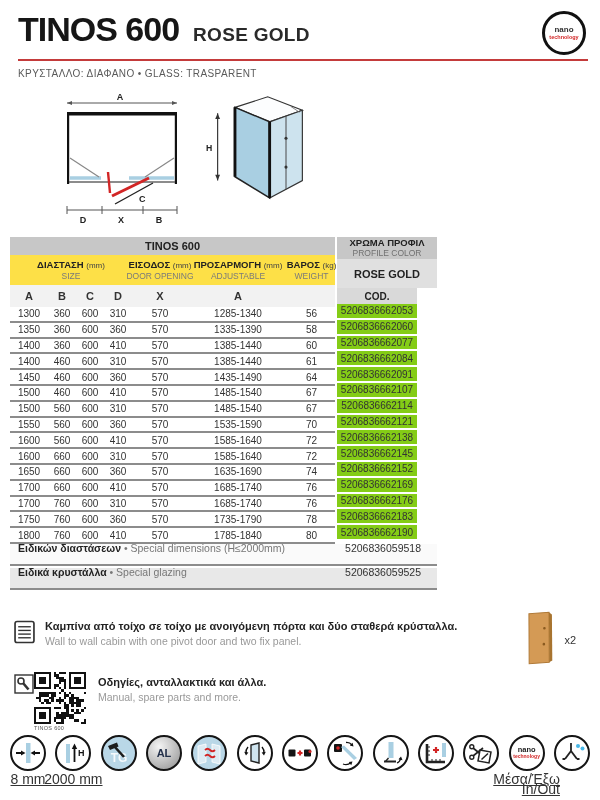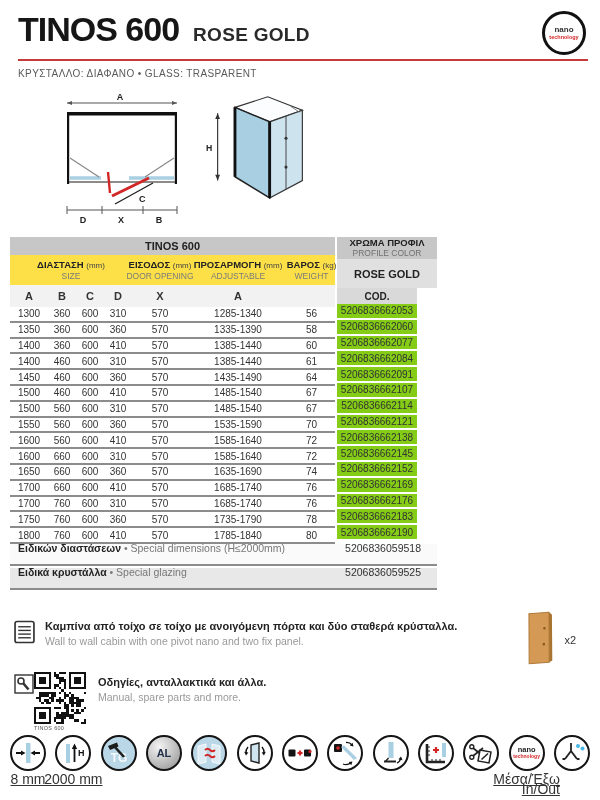--- a/index.html
+++ b/index.html
@@ -412,21 +412,21 @@
   <div class="note1">
     <svg width="21" height="24" viewBox="0 0 20 22">
       <rect x="1" y="1" width="18" height="20" rx="2" fill="none" stroke="#333" stroke-width="1.6"></rect>
       <line x1="4" y1="6" x2="16" y2="6" stroke="#333" stroke-width="1.3"></line>
       <line x1="4" y1="9.5" x2="16" y2="9.5" stroke="#333" stroke-width="1.3"></line>
       <line x1="4" y1="13" x2="16" y2="13" stroke="#333" stroke-width="1.3"></line>
       <line x1="4" y1="16.5" x2="16" y2="16.5" stroke="#333" stroke-width="1.3"></line>
     </svg>
     <div>
       <div class="note-gr">Καμπίνα από τοίχο σε τοίχο με ανοιγόμενη πόρτα και δύο σταθερά κρύσταλλα.</div>
-      <div class="note-en">Wall to wall cabin with one pivot nano and two fix panel.</div>
+      <div class="note-en">Wall to wall cabin with one pivot door and two fix panel.</div>
     </div>
   </div>
   <div class="door-illu">
     <svg width="34" height="56" viewBox="0 0 34 56">
       <polygon points="6,4 26,2 28,52 8,54" fill="#d49a55" stroke="#b07a38" stroke-width="1"></polygon>
       <polygon points="26,2 29,4 31,50 28,52" fill="#a8742f"></polygon>
       <circle cx="22" cy="18" r="1.3" fill="#8a5a20"></circle>
         <circle cx="22" cy="34" r="1.3" fill="#8a5a20"></circle>
     </svg>
   </div>

